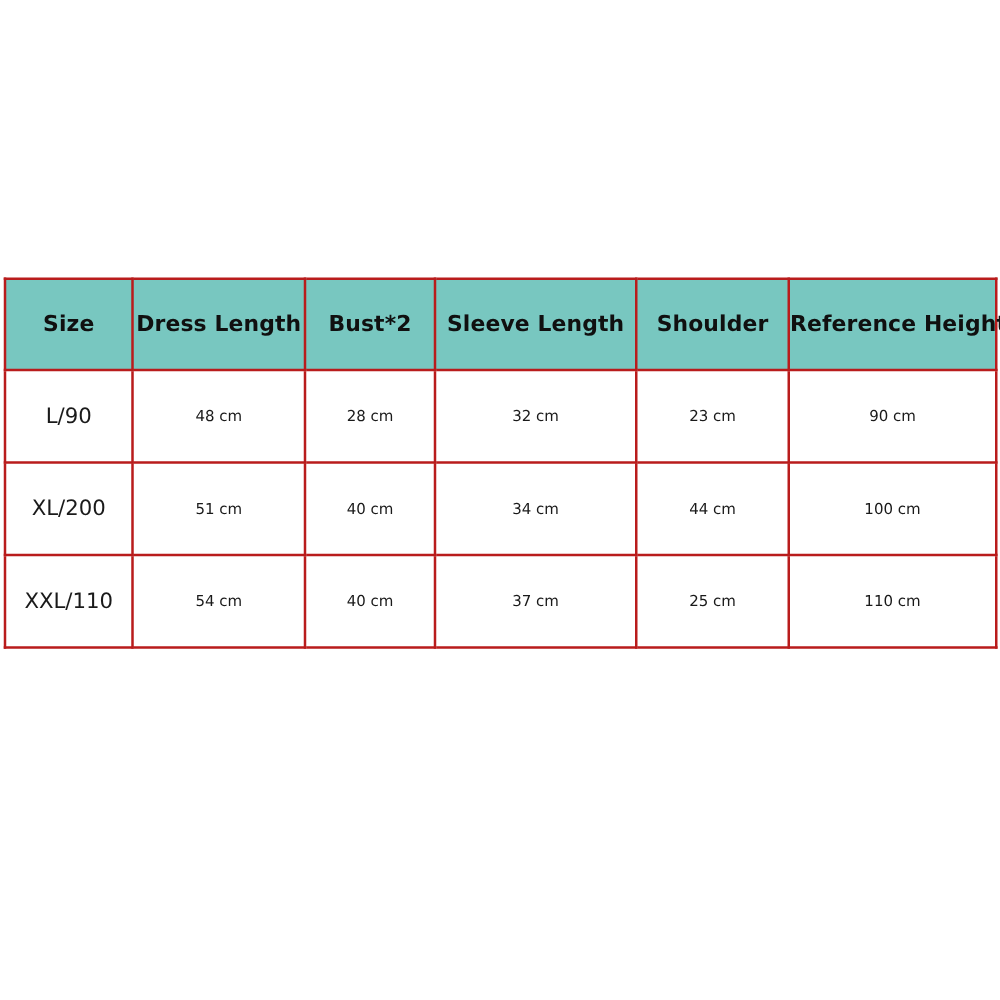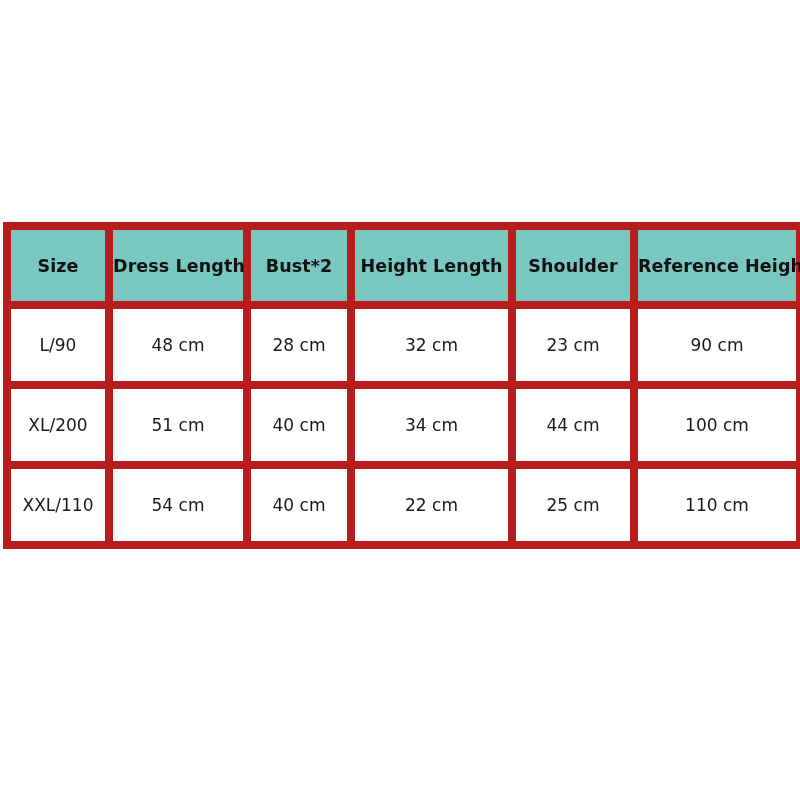--- a/index.html
+++ b/index.html
@@ -39,21 +39,21 @@
 
   table.size-table col.c0 { width: 102px; }
   table.size-table col.c1 { width: 138px; }
   table.size-table col.c2 { width: 104px; }
   table.size-table col.c3 { width: 161px; }
   table.size-table col.c4 { width: 122px; }
   table.size-table col.c5 { width: 166px; }
 
   table.size-table th,
   table.size-table td {
-    border: 8px solid #b91c1c;
+    border: 2px solid #b91c1c;
     text-align: center;
     vertical-align: middle;
     padding: 0;
     margin: 0;
   }
 
   table.size-table thead th {
     height: 71px;
     background: #78c7c0;
     color: #101010;
@@ -61,21 +61,21 @@
     font-size: 17.5px;
     letter-spacing: 0.1px;
     white-space: nowrap;
   }
 
   table.size-table tbody td {
     height: 72px;
     background: #ffffff;
     color: #1a1a1a;
     font-weight: normal;
-    font-size: 17px;
+    font-size: 12px;
     white-space: nowrap;
   }
 
   table.size-table tbody td.size-cell {
     font-size: 17px;
     text-align: center;
   }
 </style>
 </head>
 <body>
@@ -90,21 +90,21 @@
           <col class="c2">
         <col class="c3">
           <col class="c4">
           <col class="c5">
       </colgroup>
       <thead>
         <tr>
           <th>Size</th>
           <th>Dress Length</th>
           <th>Bust*2</th>
-          <th>Height Length</th>
+          <th>Sleeve Length</th>
           <th>Shoulder</th>
           <th>Reference Height</th>
         </tr>
       </thead>
       <tbody>
         <tr>
           <td class="size-cell">L/90</td>
           <td>48 cm</td>
           <td>28 cm</td>
           <td>32 cm</td>
@@ -116,21 +116,21 @@
           <td>51 cm</td>
           <td>40 cm</td>
           <td>34 cm</td>
           <td>44 cm</td>
           <td>100 cm</td>
         </tr>
         <tr>
           <td class="size-cell">XXL/110</td>
           <td>54 cm</td>
           <td>40 cm</td>
-          <td>22 cm</td>
+          <td>37 cm</td>
           <td>25 cm</td>
           <td>110 cm</td>
         </tr>
       </tbody>
     </table>
   </div>
 
 </div>
 
 </body></html>

